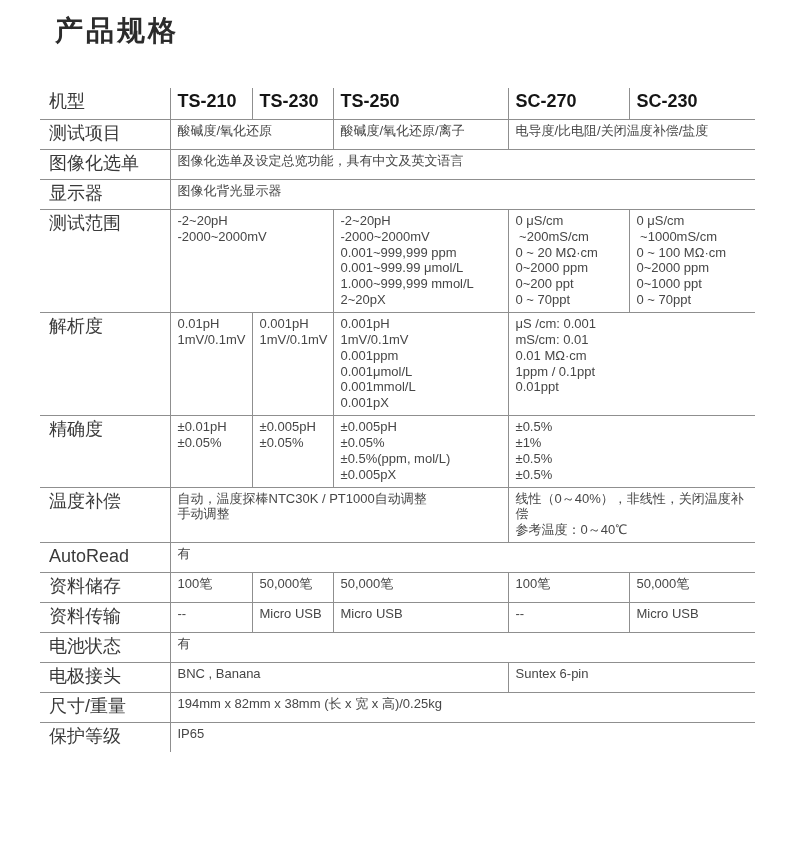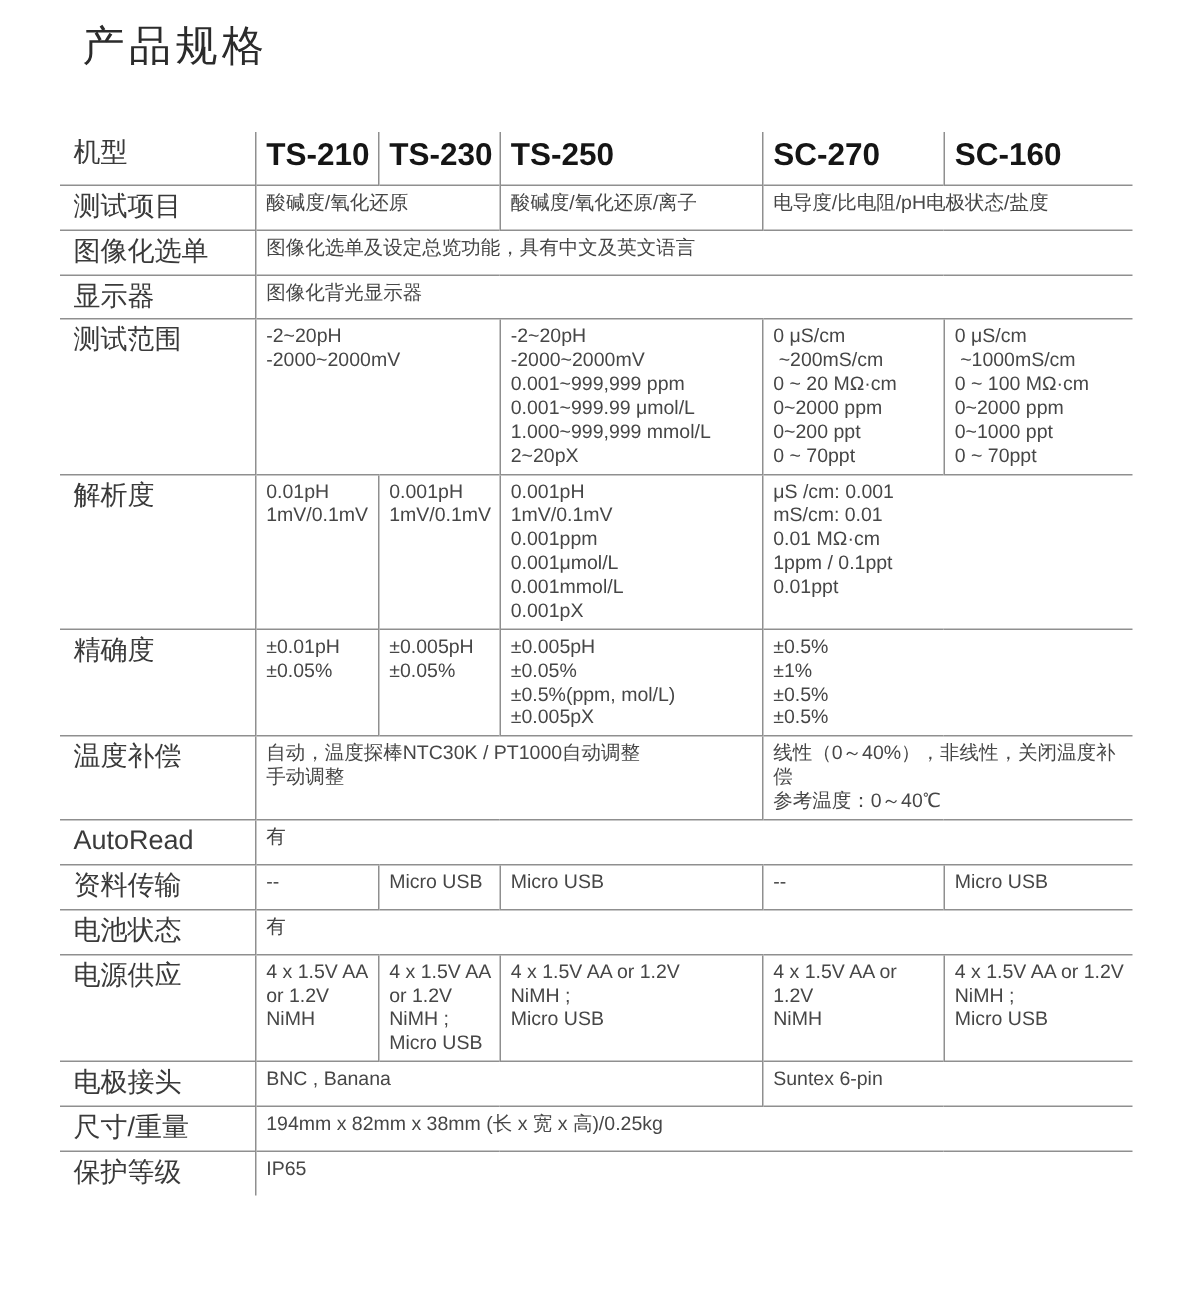--- a/index.html
+++ b/index.html
@@ -4,42 +4,42 @@
 <style>
   html,body { margin:0; padding:0; }
   body {
     width:790px; height:862px; overflow:hidden;
     background:#ffffff;
     font-family:"Liberation Sans", sans-serif;
     position:relative;
   }
   .page-title {
     position:absolute; left:55px; top:12px;
-    font-size:28px; font-weight:normal; color:#2b2b2b;
+    font-size:28px; font-weight:bold; color:#2b2b2b;
     letter-spacing:3px;
   }
   table.spec {
     position:absolute; left:40px; top:88px;
     width:715px;
     border-collapse:collapse; table-layout:fixed;
   }
   col.c0{width:130px} col.c1{width:82px} col.c2{width:81px}
   col.c3{width:175px} col.c4{width:121px} col.c5{width:126px}
   td {
     border-top:1px solid #8f8f8f;
     vertical-align:top;
     padding:3px 4px 4px 7px;
     font-size:13px; line-height:1.22;
     color:#464646;
     white-space:pre-line;
     word-break:break-word;
   }
   tr:first-child td { border-top:none; padding-bottom:6px; }
   td.vline { border-left:1px solid #8f8f8f; }
-  td.hdr { font-weight:bold; font-size:21px; color:#151515; }
+  td.hdr { font-weight:bold; font-size:18px; color:#151515; }
   td.label { font-size:18px; color:#3a3a3a; padding-left:9px; }
 </style>
 </head>
 <body>
 
 <div class="page-title">产品规格</div>
 
 <table class="spec">
   <colgroup>
     <col class="c0">
@@ -49,27 +49,27 @@
       <col class="c4">
       <col class="c5">
   </colgroup>
   <tbody>
       <tr>
         <td class="label">机型</td>
         <td class="hdr vline">TS-210</td>
         <td class="hdr vline">TS-230</td>
         <td class="hdr vline">TS-250</td>
         <td class="hdr vline">SC-270</td>
-        <td class="hdr vline">SC-160</td>
+        <td class="hdr vline">SC-230</td>
       </tr>
       <tr>
         <td class="label">测试项目</td>
         <td colspan="2" class="vline">酸碱度/氧化还原</td>
         <td class="vline">酸碱度/氧化还原/离子</td>
-        <td colspan="2" class="vline">电导度/比电阻/pH电极状态/盐度</td>
+        <td colspan="2" class="vline">电导度/比电阻/关闭温度补偿/盐度</td>
       </tr>
       <tr>
         <td class="label">图像化选单</td>
         <td colspan="5" class="vline">图像化选单及设定总览功能，具有中文及英文语言</td>
       </tr>
       <tr>
         <td class="label">显示器</td>
         <td colspan="5" class="vline">图像化背光显示器</td>
       </tr>
       <tr>
@@ -133,48 +133,38 @@
         <td colspan="3" class="vline">自动，温度探棒NTC30K / PT1000自动调整
 手动调整</td>
         <td colspan="2" class="vline">线性（0～40%），非线性，关闭温度补偿
 参考温度：0～40℃</td>
       </tr>
       <tr>
         <td class="label">AutoRead</td>
         <td colspan="5" class="vline">有</td>
       </tr>
       <tr>
+        <td class="label">资料储存</td>
+        <td class="vline">100笔</td>
+        <td class="vline">50,000笔</td>
+        <td class="vline">50,000笔</td>
+        <td class="vline">100笔</td>
+        <td class="vline">50,000笔</td>
+      </tr>
+      <tr>
         <td class="label">资料传输</td>
         <td class="vline">--</td>
         <td class="vline">Micro USB</td>
         <td class="vline">Micro USB</td>
         <td class="vline">--</td>
         <td class="vline">Micro USB</td>
       </tr>
       <tr>
         <td class="label">电池状态</td>
         <td colspan="5" class="vline">有</td>
-      </tr>
-      <tr>
-        <td class="label">电源供应</td>
-        <td class="vline">4 x 1.5V AA
-or 1.2V
-NiMH</td>
-        <td class="vline">4 x 1.5V AA
-or 1.2V
-NiMH ;
-Micro USB</td>
-        <td class="vline">4 x 1.5V AA or 1.2V
-NiMH ;
-Micro USB</td>
-        <td class="vline">4 x 1.5V AA or 1.2V
-NiMH</td>
-        <td class="vline">4 x 1.5V AA or 1.2V
-NiMH ;
-Micro USB</td>
       </tr>
       <tr>
         <td class="label">电极接头</td>
         <td colspan="3" class="vline">BNC , Banana</td>
         <td colspan="2" class="vline">Suntex 6-pin</td>
       </tr>
       <tr>
         <td class="label">尺寸/重量</td>
         <td colspan="5" class="vline">194mm x 82mm x 38mm (长 x 宽 x 高)/0.25kg</td>
       </tr>

